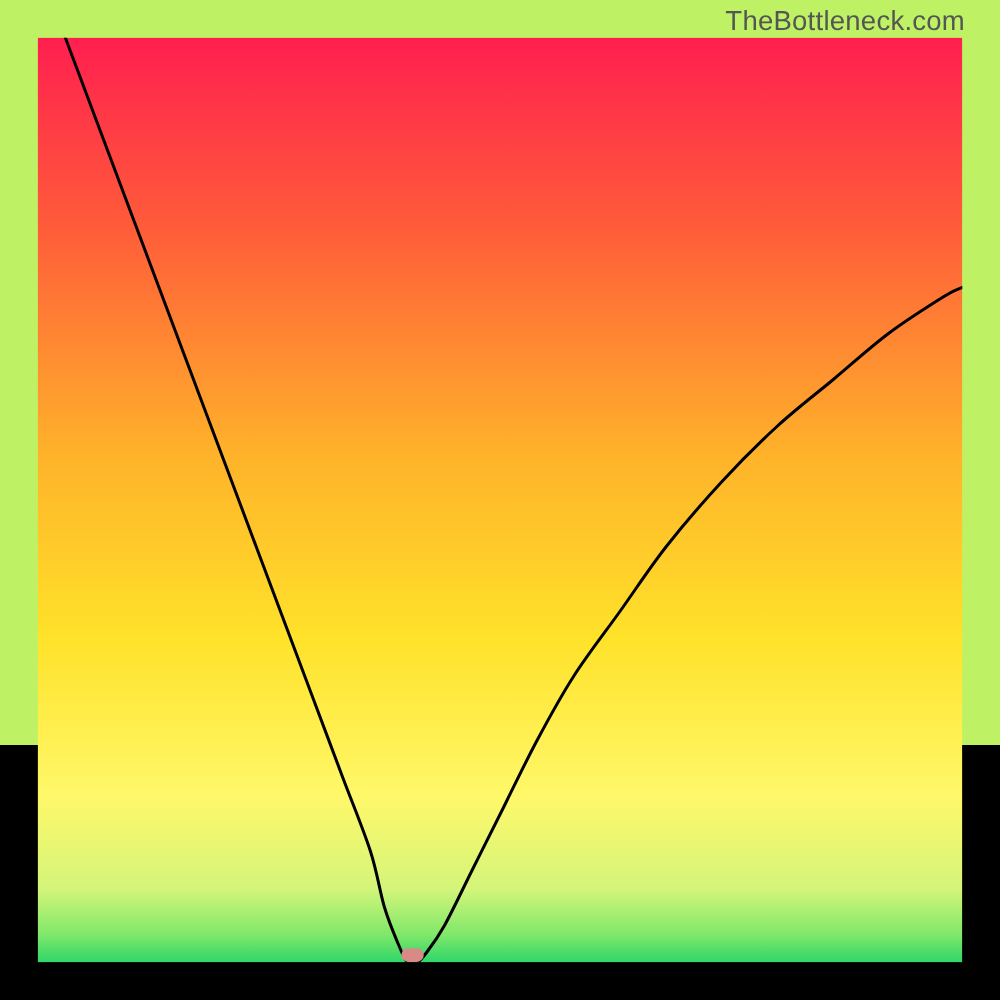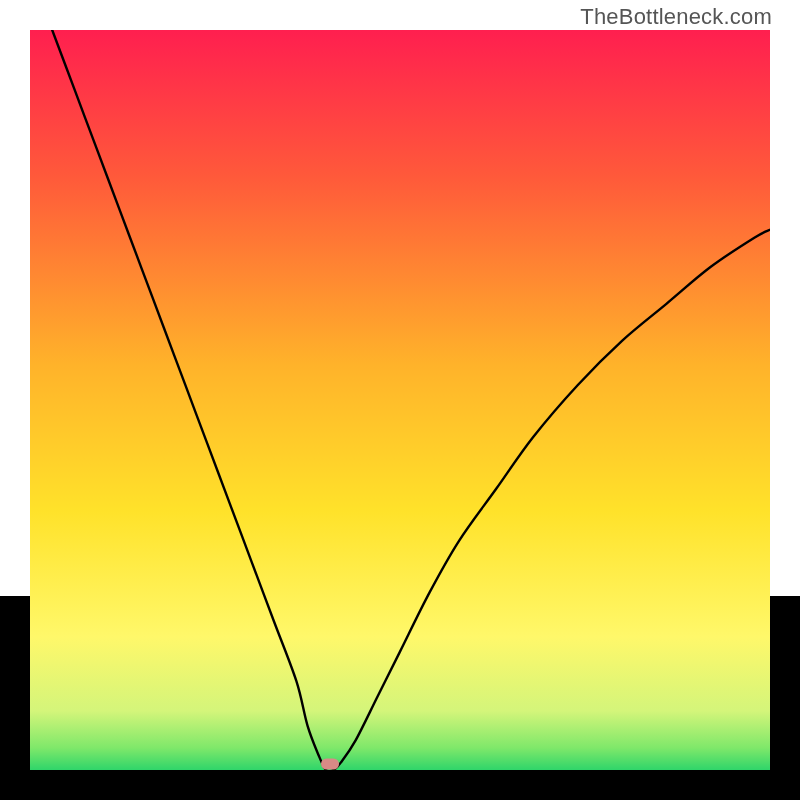--- a/index.html
+++ b/index.html
@@ -10,21 +10,21 @@
     background: #000;
     overflow: hidden;
     font-family: Arial, Helvetica, sans-serif;
   }
   .frame {
     position: absolute;
     left: 0;
     top: 0;
     width: 800px;
     height: 596px;
-    background: #ffffff;
+    background: #bef264;
   }
   .plot-area {
     position: absolute;
     left: 30px;
     top: 30px;
     width: 740px;
     height: 740px;
     overflow: hidden;
   }
   .gradient {

